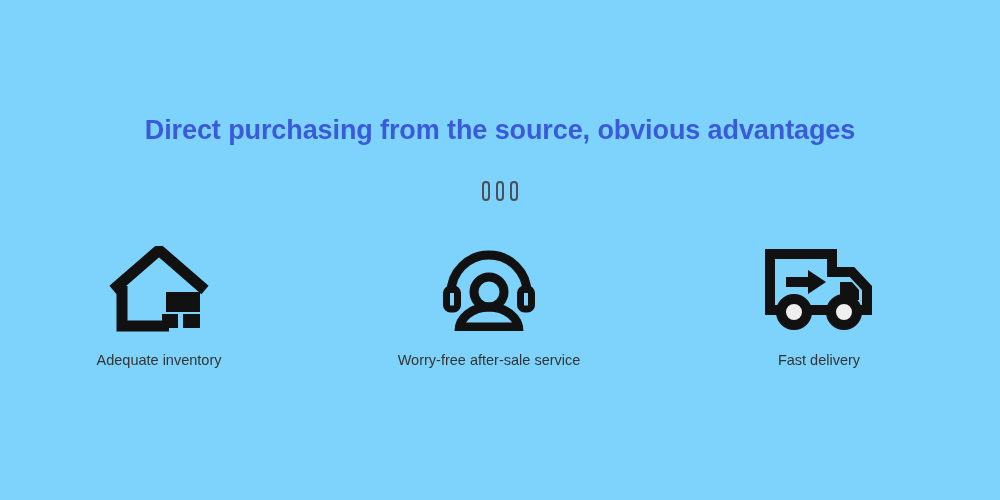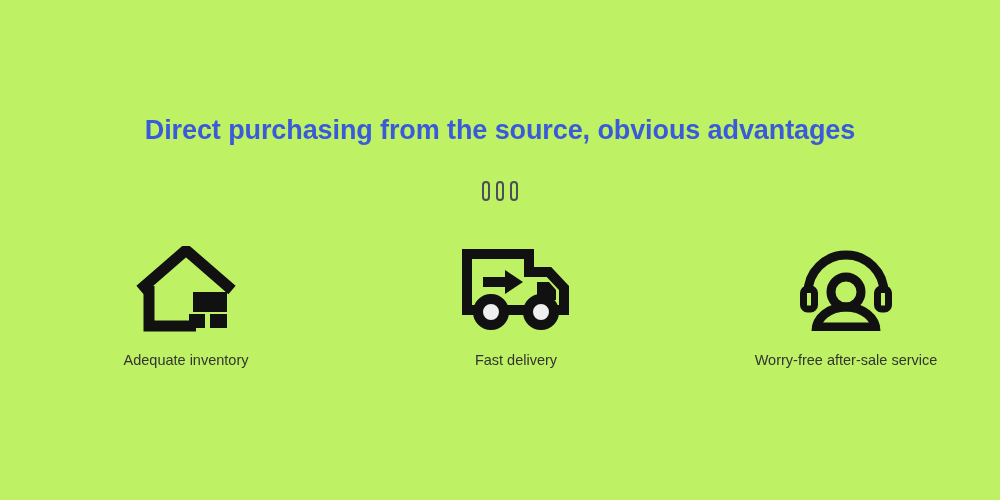--- a/index.html
+++ b/index.html
@@ -11,21 +11,21 @@
     height: 500px;
     background: #efefef;
     font-family: "Liberation Sans", sans-serif;
     overflow: hidden;
   }
 
   .banner {
     position: relative;
     width: 1000px;
     height: 500px;
-    background: #bef264;
+    background: #7dd3fc;
     box-sizing: border-box;
   }
 
   
   .headline {
     position: absolute;
     top: 113px;
     left: 0;
     width: 1000px;
     text-align: center;
@@ -55,21 +55,21 @@
     border: 2px solid #4b4f57;
     border-radius: 4px;
     box-sizing: border-box;
     background: transparent;
   }
 
   
   .features {
     position: absolute;
     top: 243px;
-    left: 76px;
+    left: 49px;
     width: 880px;
     display: flex;
     justify-content: space-between;
     align-items: flex-start;
   }
   .feature {
     width: 220px;
     display: flex;
     flex-direction: column;
     align-items: center;
@@ -118,49 +118,49 @@
           <rect x="53" y="68" width="16" height="14" fill="#111111"></rect>
           <rect x="74" y="68" width="17" height="14" fill="#111111"></rect>
         </svg>
       </div>
       <div class="feature-label">Adequate inventory</div>
     </div>
 
 
     <div class="feature">
       <div class="feature-icon">
-        <svg width="110" height="82" viewBox="0 0 110 82" fill="none" xmlns="http://www.w3.org/2000/svg">
-
-          <path d="M6 6 L68 6 L68 24 L88 24 L103 40 L103 62 L6 62 Z" stroke="#111111" stroke-width="10" stroke-linejoin="miter" fill="none"></path>
-
-          <path d="M76 34 L88 34 L95 42 L95 52 L76 52 Z" fill="#111111"></path>
-
-          <rect x="22" y="29" width="26" height="10" fill="#111111"></rect>
-          <path d="M44 22 L62 34 L44 46 Z" fill="#111111"></path>
-
-          <circle cx="30" cy="64" r="13" stroke="#111111" stroke-width="10" fill="#efefef"></circle>
-          <circle cx="80" cy="64" r="13" stroke="#111111" stroke-width="10" fill="#efefef"></circle>
-        </svg>
-      </div>
-      <div class="feature-label">Fast delivery</div>
-    </div>
-
-    <div class="feature">
-      <div class="feature-icon">
         <svg width="92" height="84" viewBox="0 0 92 84" fill="none" xmlns="http://www.w3.org/2000/svg">
 
           <path d="M8 46 A38 38 0 0 1 84 46" stroke="#111111" stroke-width="9" fill="none" stroke-linecap="butt"></path>
 
           <rect x="3.5" y="42" width="11" height="20" rx="4" stroke="#111111" stroke-width="7" fill="none"></rect>
 
           <rect x="77.5" y="42" width="11" height="20" rx="4" stroke="#111111" stroke-width="7" fill="none"></rect>
 
           <circle cx="46" cy="45" r="15" stroke="#111111" stroke-width="9" fill="none"></circle>
 
           <path d="M16 84 A30 24 0 0 1 76 84" stroke="#111111" stroke-width="9" fill="none"></path>
           <path d="M13 80 L79 80" stroke="#111111" stroke-width="9"></path>
         </svg>
       </div>
       <div class="feature-label">Worry-free after-sale service</div>
     </div>
 
+    <div class="feature">
+      <div class="feature-icon">
+        <svg width="110" height="82" viewBox="0 0 110 82" fill="none" xmlns="http://www.w3.org/2000/svg">
+
+          <path d="M6 6 L68 6 L68 24 L88 24 L103 40 L103 62 L6 62 Z" stroke="#111111" stroke-width="10" stroke-linejoin="miter" fill="none"></path>
+
+          <path d="M76 34 L88 34 L95 42 L95 52 L76 52 Z" fill="#111111"></path>
+
+          <rect x="22" y="29" width="26" height="10" fill="#111111"></rect>
+          <path d="M44 22 L62 34 L44 46 Z" fill="#111111"></path>
+
+          <circle cx="30" cy="64" r="13" stroke="#111111" stroke-width="10" fill="#efefef"></circle>
+          <circle cx="80" cy="64" r="13" stroke="#111111" stroke-width="10" fill="#efefef"></circle>
+        </svg>
+      </div>
+      <div class="feature-label">Fast delivery</div>
+    </div>
+
   </div>
 </div>
 
 </body></html>

